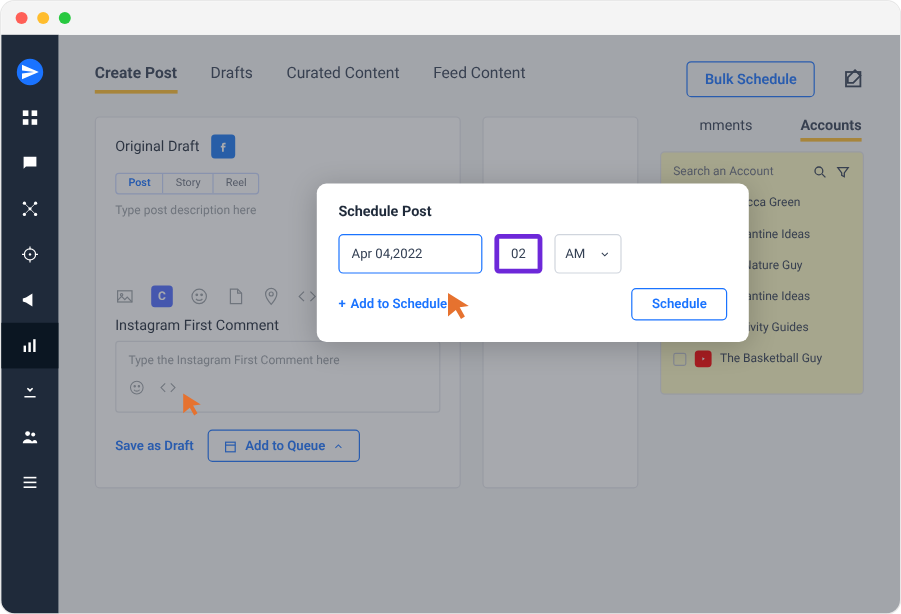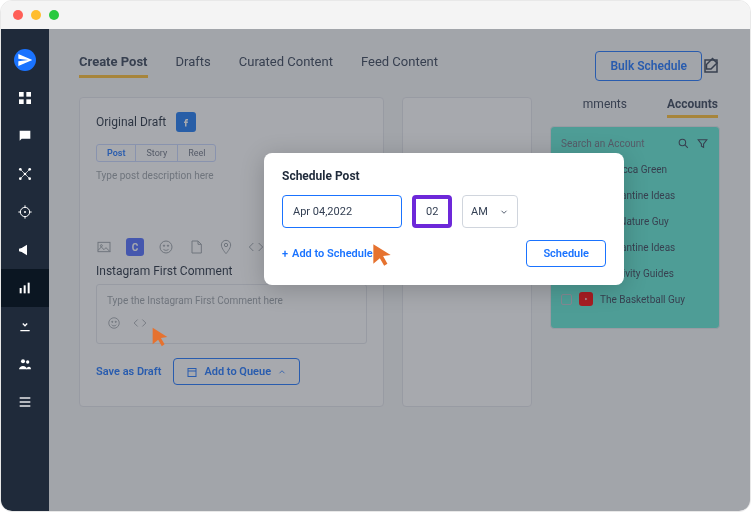--- a/index.html
+++ b/index.html
@@ -20,21 +20,21 @@
 .sb-item svg { width: 16px; height: 16px; fill: #fff; }
 
 .main { flex: 1; background: #f6f7f8; position: relative; overflow: hidden; }
 
 .overlay { position: absolute; inset: 0; background: rgba(60,65,75,0.45); z-index: 10; }
 
 .top-section { padding: 22px 30px 0 30px; display: flex; align-items: center; justify-content: space-between; }
 .tabs { display: flex; gap: 28px; align-items: flex-start; }
 .tab { font-size: 13px; color: #344054; cursor: pointer; padding-bottom: 6px; }
 .tab.active { font-weight: 700; border-bottom: 3px solid #ffbd2e; }
-.top-right { display: flex; align-items: center; gap: 0; }
+.top-right { display: flex; align-items: center; gap: 23px; }
 .bulk-btn { border: 1.5px solid #1a73ff; color: #1a73ff; background: transparent; border-radius: 4px; padding: 7px 14px; font-size: 12px; font-weight: 600; cursor: pointer; }
 .square-icon { width: 18px; height: 18px; color: #344054; cursor: pointer; }
 
 .content-row { display: flex; gap: 18px; padding: 16px 30px 0 30px; }
 .left-card { flex: 1; background: #fff; border: 1px solid #e4e6eb; border-radius: 4px; padding: 14px 16px 10px 16px; }
 .draft-header { display: flex; align-items: center; gap: 10px; margin-bottom: 12px; font-size: 12px; color: #1f2a3a; }
 .fb-badge { width: 20px; height: 20px; background: #1877f2; border-radius: 3px; display: flex; align-items: center; justify-content: center; }
 .fb-badge svg { width: 12px; height: 12px; fill: #fff; }
 .sub-tabs { display: flex; border: 1px solid #c9d7ff; border-radius: 3px; overflow: hidden; margin-bottom: 8px; width: fit-content; }
 .sub-tab { font-size: 9px; padding: 3px 10px; color: #6b7280; cursor: pointer; border-right: 1px solid #c9d7ff; }
@@ -58,21 +58,21 @@
 .addq-btn { border: 1.5px solid #1a73ff; color: #1a73ff; border-radius: 4px; padding: 6px 12px; font-size: 11px; font-weight: 600; display: flex; align-items: center; gap: 6px; cursor: pointer; background: transparent; }
 
 .mid-card { width: 130px; background: #fff; border: 1px solid #e4e6eb; border-radius: 4px; padding: 10px 8px; height: 310px; }
 .filter-item { display: flex; align-items: center; gap: 6px; font-size: 10px; color: #344054; margin-bottom: 10px; }
 .cb { width: 11px; height: 11px; border: 1px solid #c0c4cc; border-radius: 2px; cursor: pointer; flex-shrink: 0; }
 
 .right-col { width: 170px; }
 .right-tab-row { display: flex; justify-content: flex-end; gap: 40px; padding: 0 2px 8px 0; font-size: 12px; }
 .r-tab { color: #344054; cursor: pointer; padding-bottom: 4px; }
 .r-tab.active { font-weight: 700; border-bottom: 3px solid #ffbd2e; }
-.right-card { background: #5eead4; border: 1px solid #e4e6eb; border-radius: 4px; padding: 10px; }
+.right-card { background: #fef9c3; border: 1px solid #e4e6eb; border-radius: 4px; padding: 10px; }
 .search-row { display: flex; align-items: center; gap: 6px; margin-bottom: 12px; }
 .search-in { flex: 1; font-size: 10px; color: #6b7280; }
 .acc-item { display: flex; align-items: center; gap: 7px; font-size: 10px; color: #344054; margin-bottom: 12px; }
 .cb.checked { background: #1a73ff; border-color: #1a73ff; position: relative; }
 .cb.checked::after { content: ""; position: absolute; top: 1px; left: 3px; width: 3px; height: 6px; border: solid #fff; border-width: 0 2px 2px 0; transform: rotate(40deg); }
 .platform-ic { width: 14px; height: 14px; border-radius: 3px; display: flex; align-items: center; justify-content: center; flex-shrink: 0; }
 .pi-fb { background: #1877f2; }
 .pi-pin { background: #e60023; }
 .pi-ig { background: linear-gradient(45deg,#f09433,#e6683c,#dc2743,#cc2366,#bc1888); }
 .pi-yt { background: #ff0000; }

